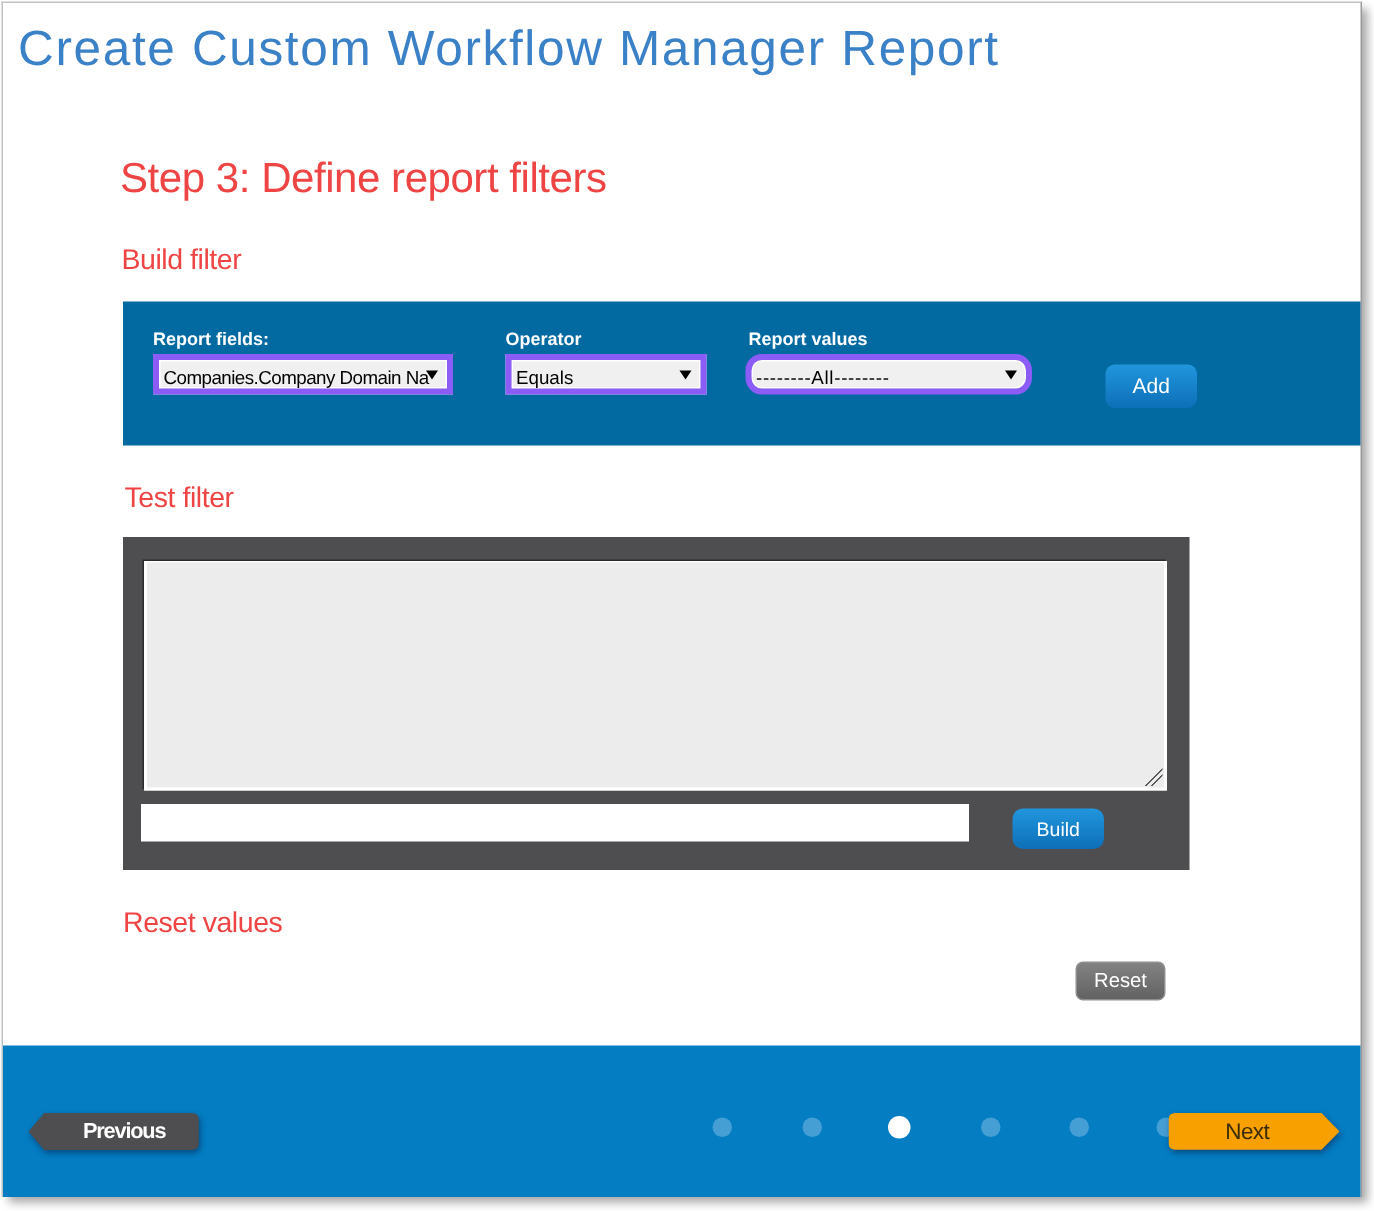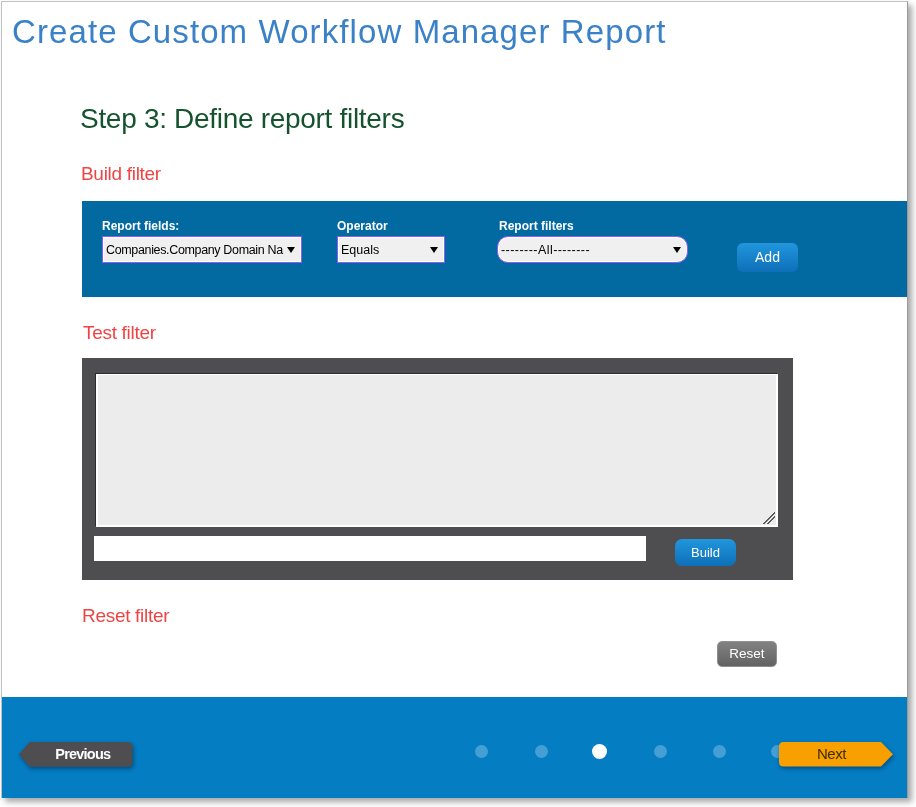--- a/index.html
+++ b/index.html
@@ -5,25 +5,25 @@
   * { margin:0; padding:0; box-sizing:border-box; }
   html,body { width:916px; height:807px; background:#fff; font-family:"Liberation Sans", sans-serif; }
   .page {
     position:absolute; left:1px; top:1px; width:907px; height:797px;
     background:#fff; border:1px solid #c2c2c2; border-right:1px solid #9a9a9a; border-bottom:none;
     box-shadow: 4px 4px 6px rgba(0,0,0,0.35);
     overflow:hidden;
   }
   .abs { position:absolute; }
   h1 { position:absolute; left:10px; top:11px; font-size:33px; font-weight:normal; color:#3a81c7; letter-spacing:1.1px; }
-  .step { position:absolute; left:78px; top:101px; font-size:28px; font-weight:normal; color:#14532d; letter-spacing:-0.3px; }
+  .step { position:absolute; left:78px; top:101px; font-size:28px; font-weight:normal; color:#ef4444; letter-spacing:-0.3px; }
   .sub { position:absolute; font-size:19px; color:#ef4444; letter-spacing:-0.3px; }
   .graybar { position:absolute; left:80px; top:199px; width:827px; height:96px; background:#0369a1; }
   .lbl { position:absolute; color:#fff; font-size:12px; font-weight:bold; letter-spacing:0px; }
-  .sel { position:absolute; background:#f0f0f0; border:1px solid #8b5cf6; box-shadow:inset 0 0 0 1px #fff; font-size:12.5px; color:#000; display:flex; align-items:center; padding-left:3px; white-space:nowrap; }
+  .sel { position:absolute; background:#f0f0f0; border:4px solid #8b5cf6; box-shadow:inset 0 0 0 1px #fff; font-size:12.5px; color:#000; display:flex; align-items:flex-end; padding-left:3px; white-space:nowrap; }
   .sel .arr { position:absolute; right:6px; top:50%; margin-top:-3px; width:0; height:0; border-left:4px solid transparent; border-right:4px solid transparent; border-top:6px solid #000; }
   .btn-blue { position:absolute; background:linear-gradient(#2196dd,#0d6fb8); border-radius:5px; color:#fff; text-align:center; border:none; }
   .testbox { position:absolute; left:80px; top:356px; width:711px; height:222px; background:#4e4e50; }
   .ta { position:absolute; left:94px; top:372px; width:682px; height:153px; background:#ececec; border:2px solid #fff; border-top-width:1px; box-shadow:-1px -1px 0 rgba(40,40,40,0.9); }
   .resz { position:absolute; right:1px; bottom:1px; width:12px; height:12px;
     background:linear-gradient(135deg, transparent 0 50%, #595959 50% 56%, transparent 56% 66%, #595959 66% 72%, transparent 72%); }
   .inp { position:absolute; left:92px; top:534px; width:552px; height:25px; background:#fff; border:none; }
   .clicktxt { position:absolute; left:83px; top:638px; font-size:12px; color:#4a4a4a; letter-spacing:0.1px; }
   .btn-gray { position:absolute; left:715px; top:639px; width:60px; height:26px; background:linear-gradient(#828282,#626262); border:1px solid #8f8f8f; border-radius:5px; color:#fff; font-size:13.5px; text-align:center; line-height:24px; }
   .bluebar { position:absolute; left:0px; top:695px; width:910px; height:101px; background:#047dc3; }
@@ -37,38 +37,38 @@
   <div class="step">Step 3: Define report filters</div>
   <div class="sub" style="left:79px; top:161px;">Build filter</div>
 
   <div class="graybar">
     <div class="lbl" style="left:20px; top:18px;">Report fields:</div>
     <div class="sel" style="left:20px; top:35px; width:200px; height:27px;">
         <span style="letter-spacing:-0.35px">Companies.Company Domain Na</span>
         <span class="arr"></span>
       </div>
     <div class="lbl" style="left:255px; top:18px;">Operator</div>
-    <div class="sel" style="left:255px; top:35px; width:108px; height:27px;">Equals<span class="arr"></span></div>
-    <div class="lbl" style="left:417px; top:18px;">Report filters</div>
+    <div class="sel" style="left:255px; top:35px; width:134px; height:27px;">Equals<span class="arr"></span></div>
+    <div class="lbl" style="left:417px; top:18px;">Report values</div>
     <div class="sel" style="left:415px; top:35px; width:191px; height:27px;border-radius:11px;">
         <span style="letter-spacing:0.45px">--------All--------</span>
         <span class="arr"></span>
       </div>
     <div class="btn-blue" style="left:655px; top:42px; width:61px; height:29px; font-size:14px; line-height:29px; border-radius:6px;">Add</div>
   </div>
 
   <div class="sub" style="left:81px; top:320px;">Test filter</div>
   <div class="testbox"></div>
   <div class="ta">
       <div class="resz"></div>
     </div>
   <div class="inp"></div>
   <div class="btn-blue" style="left:673px; top:536.5px; width:61px; height:27px; font-size:13px; line-height:27px; border-radius:7px;">Build</div>
 
-  <div class="sub" style="left:80px; top:603px;">Reset filter</div>
+  <div class="sub" style="left:80px; top:603px;">Reset values</div>
   <div class="btn-gray">Reset</div>
 
   <div class="bluebar">
     <svg class="abs" style="left:17px; top:44.5px; filter:drop-shadow(1px 2px 2px rgba(0,0,30,0.4));" width="118" height="28" viewBox="0 0 118 28">
       <path d="M0 12.35 L10.5 0 H109 Q113.5 0 113.5 4.5 V20.2 Q113.5 24.7 109 24.7 H10.5 Z" fill="#4e4e50"></path>
       <text x="63.8" y="16.7" font-family="Liberation Sans, sans-serif" font-size="14.5" font-weight="bold" letter-spacing="-0.8" fill="#fff" text-anchor="middle">Previous</text>
     </svg>
     <div class="dot" style="left:473px; top:47.5px;"></div>
     <div class="dot" style="left:533px; top:47.5px;"></div>
     <div class="dot active" style="left:590px; top:46.5px;"></div>

